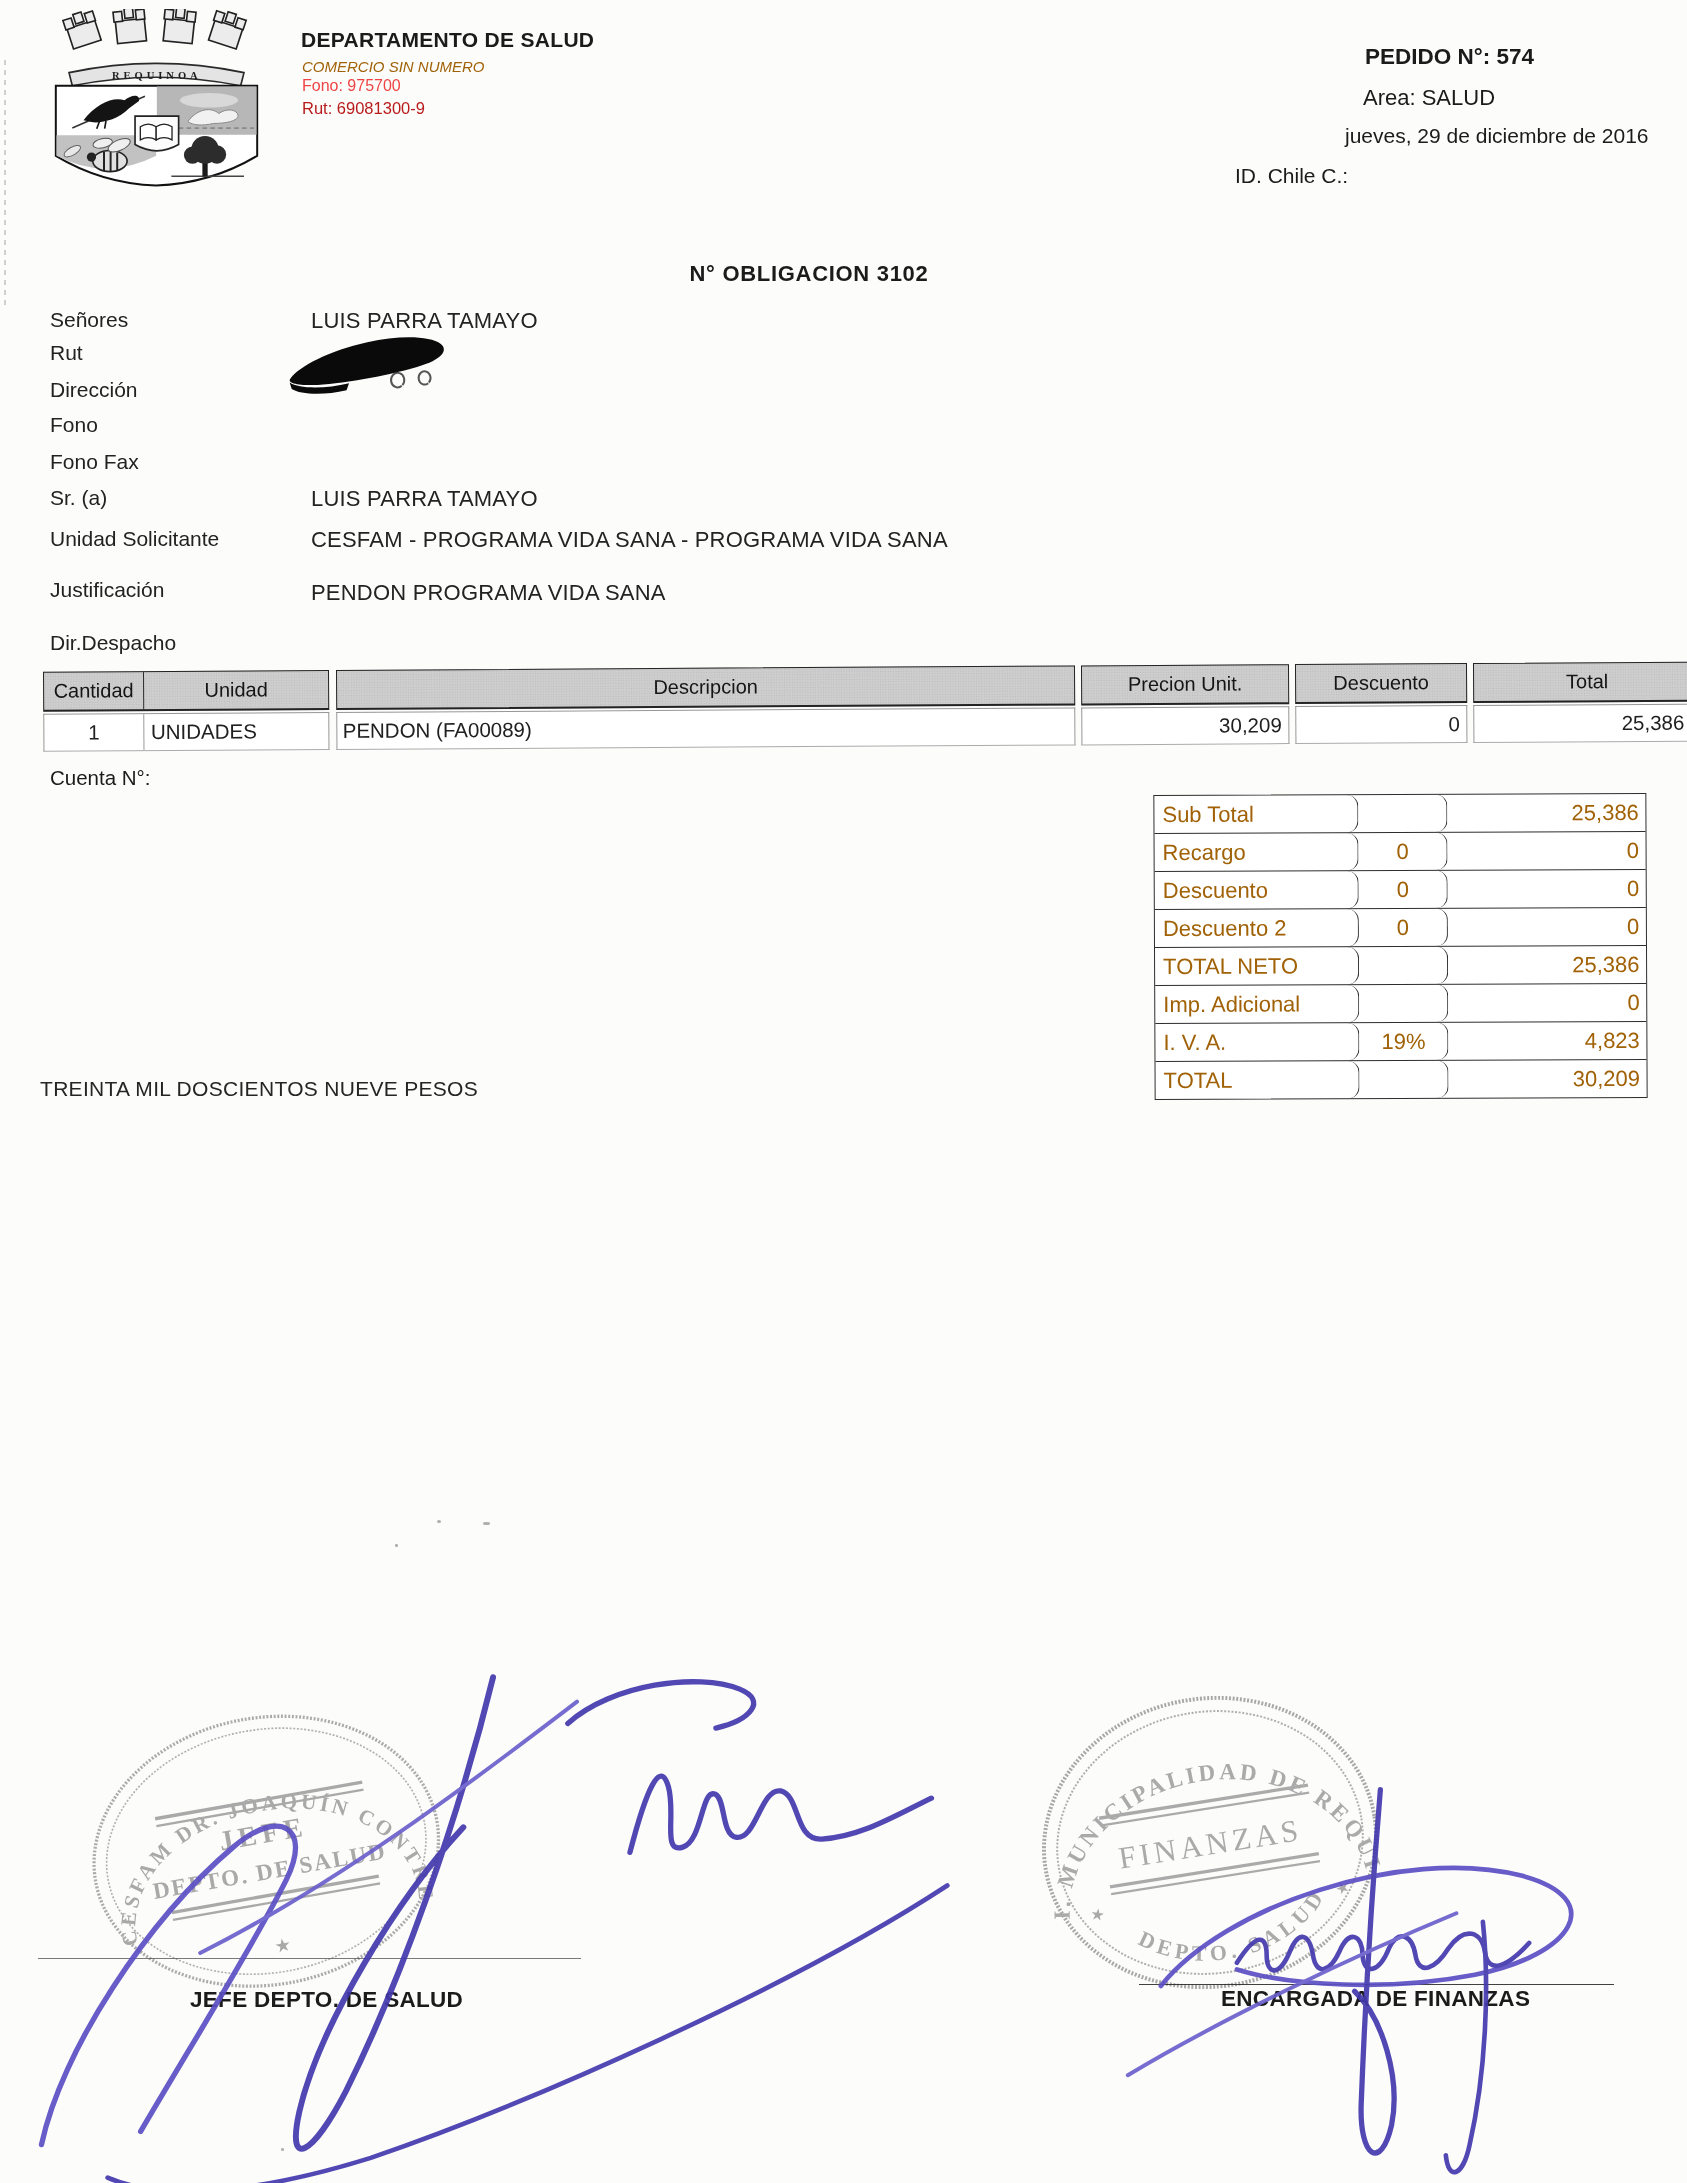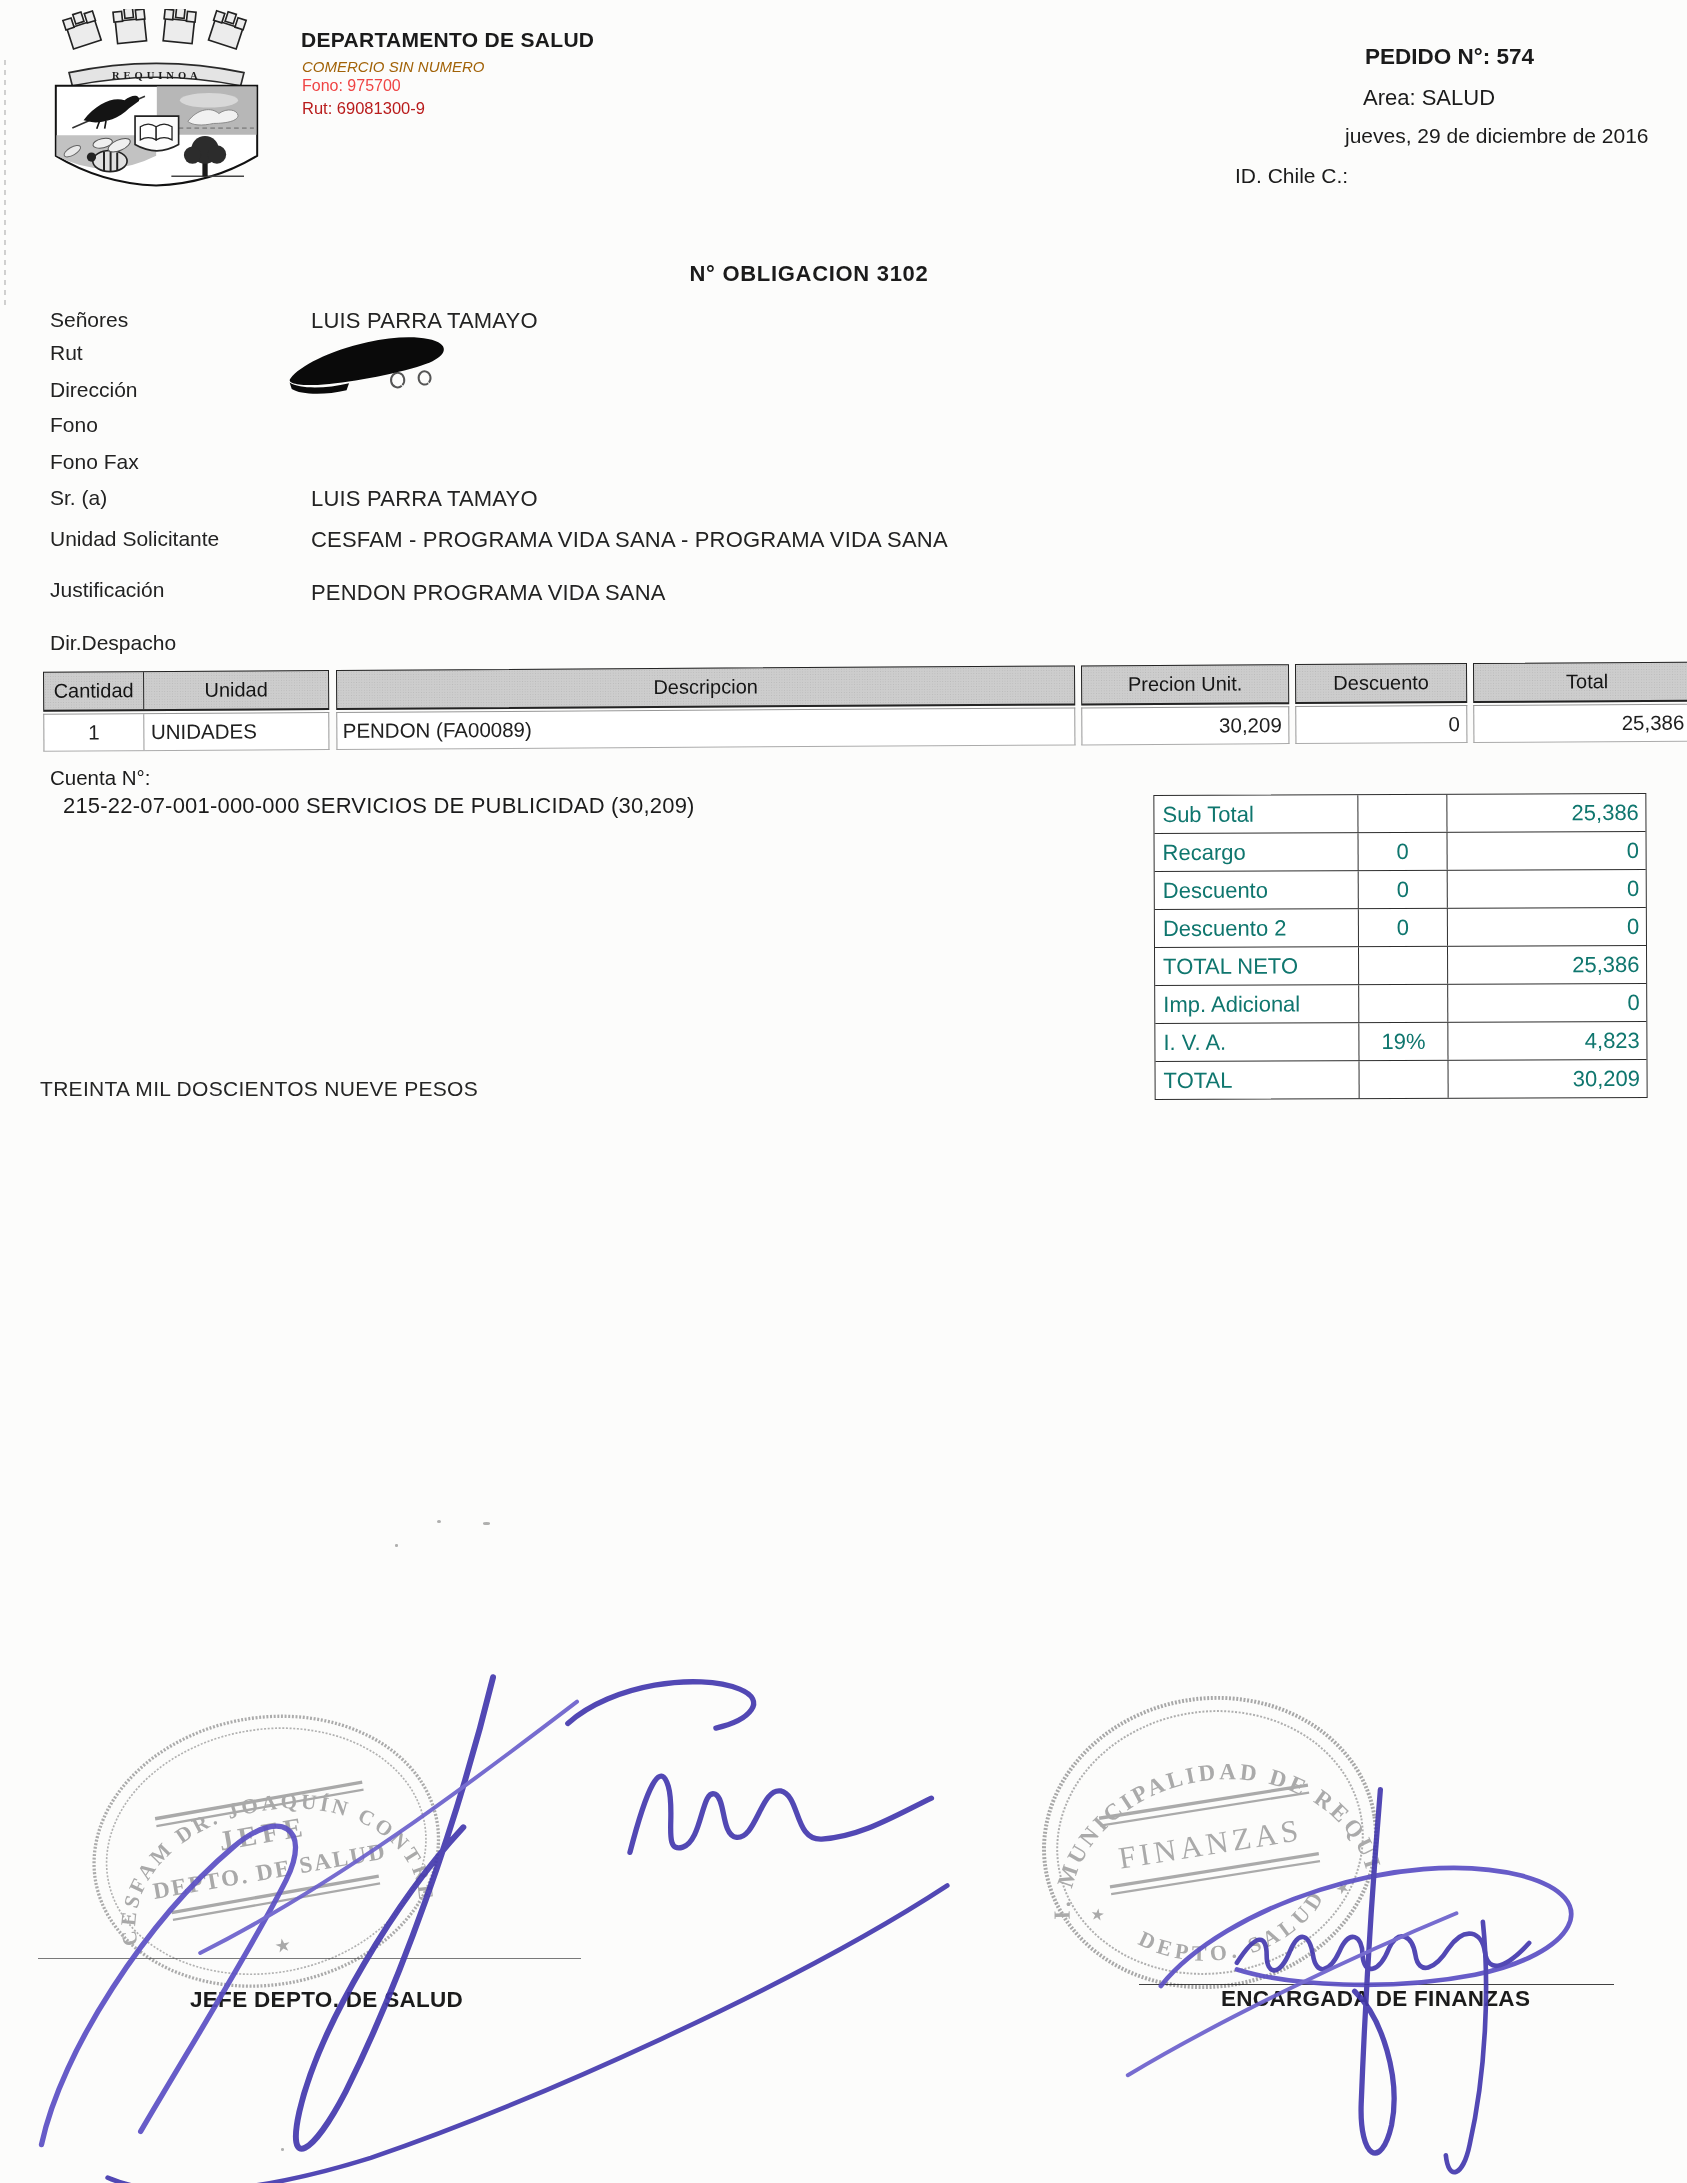--- a/index.html
+++ b/index.html
@@ -38,21 +38,21 @@
   .divline{width:0; height:100%; border-right:1.3px solid #2a2a2a; flex:none;}
   .divline-light{width:0; height:100%; border-right:0.7px solid #9a9a9a; flex:none;}
   .grow-center{flex:1; text-align:center;}
   .cuenta-label{left:50px; top:766px; font-size:20.5px;}
   .cuenta-value{left:63px; top:793px; font-size:22px; letter-spacing:0.2px;}
   
   .totals{left:1154px; top:794px; width:493px; transform:rotate(-0.25deg);
           border:1.3px solid #2e2e2e; box-sizing:border-box; background:#fff;}
   .trow{display:grid; grid-template-columns:204px 89px 1fr; height:37px; border-top:1.3px solid #2e2e2e;}
   .trow:first-child{border-top:none;}
-  .tcell{display:flex; align-items:center; font-size:22px; color:#0f766e; box-sizing:border-box;}
+  .tcell{display:flex; align-items:center; font-size:22px; color:#a16207; box-sizing:border-box;border-radius:11px;}
   .tcell.lbl{padding-left:8px; border-right:1px solid #2e2e2e;}
   .tcell.mid{justify-content:center; border-right:1px solid #2e2e2e;}
   .tcell.val{justify-content:flex-end; padding-right:6.6px;}
   .amount-words{left:40px; top:1077px; font-size:21px; letter-spacing:0.3px; color:#252525;}
   
   .sig-line-left{left:38px; top:1958px; width:543px; height:1.3px; background:#4d4d4d; opacity:.75;}
   .sig-line-right{left:1139px; top:1984px; width:475px; height:1.3px; background:#1e1e1e; opacity:.85;}
   .sig-label-left{left:190px; top:1987px; font-size:22.5px; font-weight:bold; letter-spacing:0.3px;}
   .sig-label-right{left:1221px; top:1986px; font-size:22.5px; font-weight:bold; letter-spacing:0.3px;}
   .stamp-left{left:78px; top:1707px; width:377px; height:291px; transform:rotate(-10deg); opacity:.85;}
@@ -206,21 +206,20 @@
       <span class="divline-light"></span>
       <span style="flex:1;padding-left:6.6px;">UNIDADES</span>
     </div>
     <div class="rbox" style="left:336px;width:739px;padding-left:5.3px;">PENDON (FA00089)</div>
     <div class="rbox" style="left:1081px;width:208px;justify-content:flex-end;padding-right:6.6px;">30,209</div>
     <div class="rbox" style="left:1295px;width:172px;justify-content:flex-end;padding-right:6.6px;">0</div>
     <div class="rbox" style="left:1473px;width:228px;justify-content:flex-end;padding-right:16px;">25,386</div>
   </div>
 
   <div class="abs cuenta-label">Cuenta N°:</div>
-  <div class="abs cuenta-value">215-22-07-001-000-000 SERVICIOS DE PUBLICIDAD (30,209)</div>
 
   <div class="abs totals">
     <div class="trow">
       <div class="tcell lbl">Sub Total</div>
       <div class="tcell mid"></div>
       <div class="tcell val">25,386</div>
     </div>
     <div class="trow">
       <div class="tcell lbl">Recargo</div>
       <div class="tcell mid">0</div>

